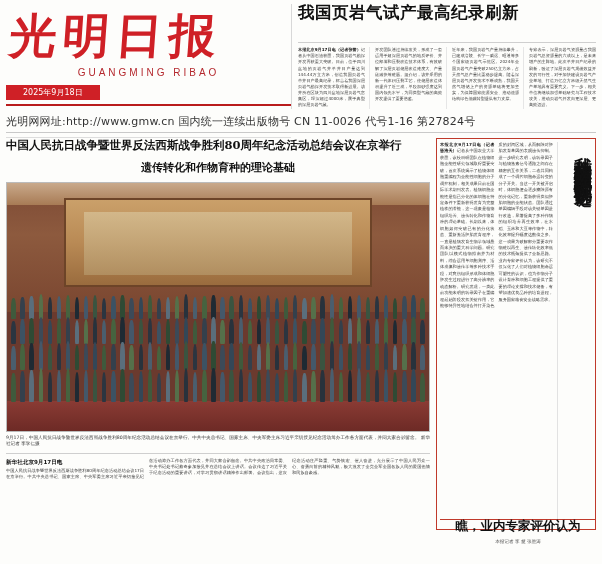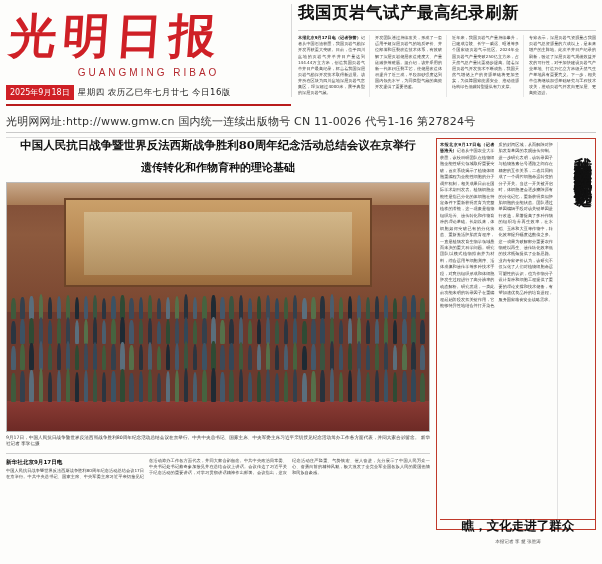--- a/index.html
+++ b/index.html
@@ -51,21 +51,21 @@
   .mast-meta{
     margin-top:7px;
     display:flex;
     align-items:center;
     font-size:8.5px;
     color:#222;
   }
   .mast-meta .date-box{
     background:#cf2026;
     color:#fff;
-    padding:2px 4px;
+    padding:2px 17px;
     margin-right:4px;
     white-space:nowrap;
     font-size:8px;
   }
   .mast-meta .meta-rest{
     white-space:nowrap;
     letter-spacing:.5px;
   }
   .mast-sub{
     margin-top:4px;
@@ -83,21 +83,21 @@
     padding-left:6px;
     border-left:1px solid #d8d8d8;
   }
   .top-headline{
     font-family:"DejaVu Serif","Liberation Serif",serif;
     font-weight:bold;
     font-size:16.5px;
     letter-spacing:.5px;
     color:#111;
     line-height:1.1;
-    padding-bottom:8px;
+    padding-bottom:20px;
     border-bottom:1px solid #cfcfcf;
     white-space:nowrap;
   }
   .top-cols{
     display:flex;
     margin-top:4px;
     gap:5px;
   }
   .top-col{
     flex:1;
@@ -127,21 +127,21 @@
     flex:0 0 160px;
     display:flex;
     border:1px solid #c0392b;
     padding:3px;
     box-sizing:border-box;
     height:392px;
   }
 
   
   .shoulder{
-    text-align:center;
+    text-align:left;
     font-family:"DejaVu Serif","Liberation Serif",serif;
     font-weight:bold;
     font-size:11.5px;
     color:#111;
     letter-spacing:0px;
     white-space:nowrap;
   }
   .main-headline{
     text-align:center;
     font-family:"DejaVu Serif","Liberation Serif",serif;
@@ -327,21 +327,20 @@
 
 <div class="page">
 
   <div class="masthead">
 
     <div class="mast-left">
       <div class="logo">光明日报</div>
       <div class="logo-pinyin">GUANGMING RIBAO</div>
       <div class="mast-meta">
         <span class="date-box">2025年9月18日</span>
-        <span class="meta-rest">星期四    农历乙巳年七月廿七    今日16版</span>
       </div>
       <div class="mast-sub">光明网网址:http://www.gmw.cn    国内统一连续出版物号 CN 11-0026    代号1-16    第27824号</div>
     </div>
 
     <div class="mast-right">
       <div class="top-headline">我国页岩气试产最高纪录刷新</div>
       <div class="top-cols">
         <div class="top-col">
           <span class="lead">本报北京9月17日电（记者张蕾）</span><span>记者从中国石油获悉，我国页岩气勘探开发再获重大突破。日前，位于四川盆地的页岩气井单井日产量达到144.44万立方米，创造我国页岩气单井日产最高纪录，标志着我国深层页岩气勘探开发技术取得新进展。该井所在区块为四川盆地深层页岩气富集区，埋深超过4000米，属于典型的深层页岩气藏。</span>
         </div>
@@ -580,17 +579,17 @@
       <div class="rc-text">
         <span class="lead">本报北京9月17日电（记者 晋浩天）</span><span>记者从中国农业大学获悉，该校科研团队在植物细胞全能性研究领域取得重要突破，首次系统揭示了植物体细胞重编程为全能性细胞的分子调控机制，相关成果日前在国际学术期刊发表。植物细胞全能性是指已分化的体细胞在特定条件下重新获得发育为完整植株的潜能，这一现象是植物组织培养、遗传转化和作物育种的理论基础。长期以来，体细胞如何突破已有的分化状态、重新激活胚胎发育程序，一直是植物发育生物学领域悬而未决的重大科学问题。研究团队以模式植物拟南芥为材料，综合运用单细胞测序、活体成像和遗传学等多种技术手段，对愈伤组织形成和体细胞胚发生过程进行了高分辨率的动态解析。研究发现，一类此前功能未明的转录因子在重编程起始阶段发挥关键作用，它能够特异性地结合并打开染色质的封闭区域，从而解除对胚胎发育基因的表观遗传抑制。进一步研究表明，该转录因子与植物激素信号通路之间存在精密的互作关系，二者共同构成了一个调控细胞命运转变的分子开关。当这一开关被开启时，体细胞便会逐步擦除原有的分化记忆，重新获得类似胚胎细胞的全能状态。团队通过基因编辑手段对该关键基因进行改造，显著提高了多种作物的组织培养再生效率，在水稻、玉米和大豆等作物中，转化效率提升幅度达数倍之多。这一成果为破解部分重要农作物难以再生、遗传转化效率低的技术瓶颈提供了全新思路。业内专家评价认为，该研究不仅深化了人们对植物细胞命运可塑性的认识，也为作物分子设计育种和细胞工程提供了重要的理论支撑和技术储备，有望加速优良品种的培育进程，服务国家粮食安全战略需求。</span>
       </div>
       <div class="rc-title">我科学家破解植物细胞全能性机制之谜</div>
     </div>
 
   </div>
 
   <div class="rc-divider"></div>
   <div class="rc-footer">
-    <div class="rc-foot-title">瞧，文化走进了群众</div>
+    <div class="rc-foot-title">瞧，业内专家评价认为</div>
     <div class="rc-foot-by">本报记者 李 慧  张胜涛</div>
   </div>
 
 </div>
 
 </body></html>

